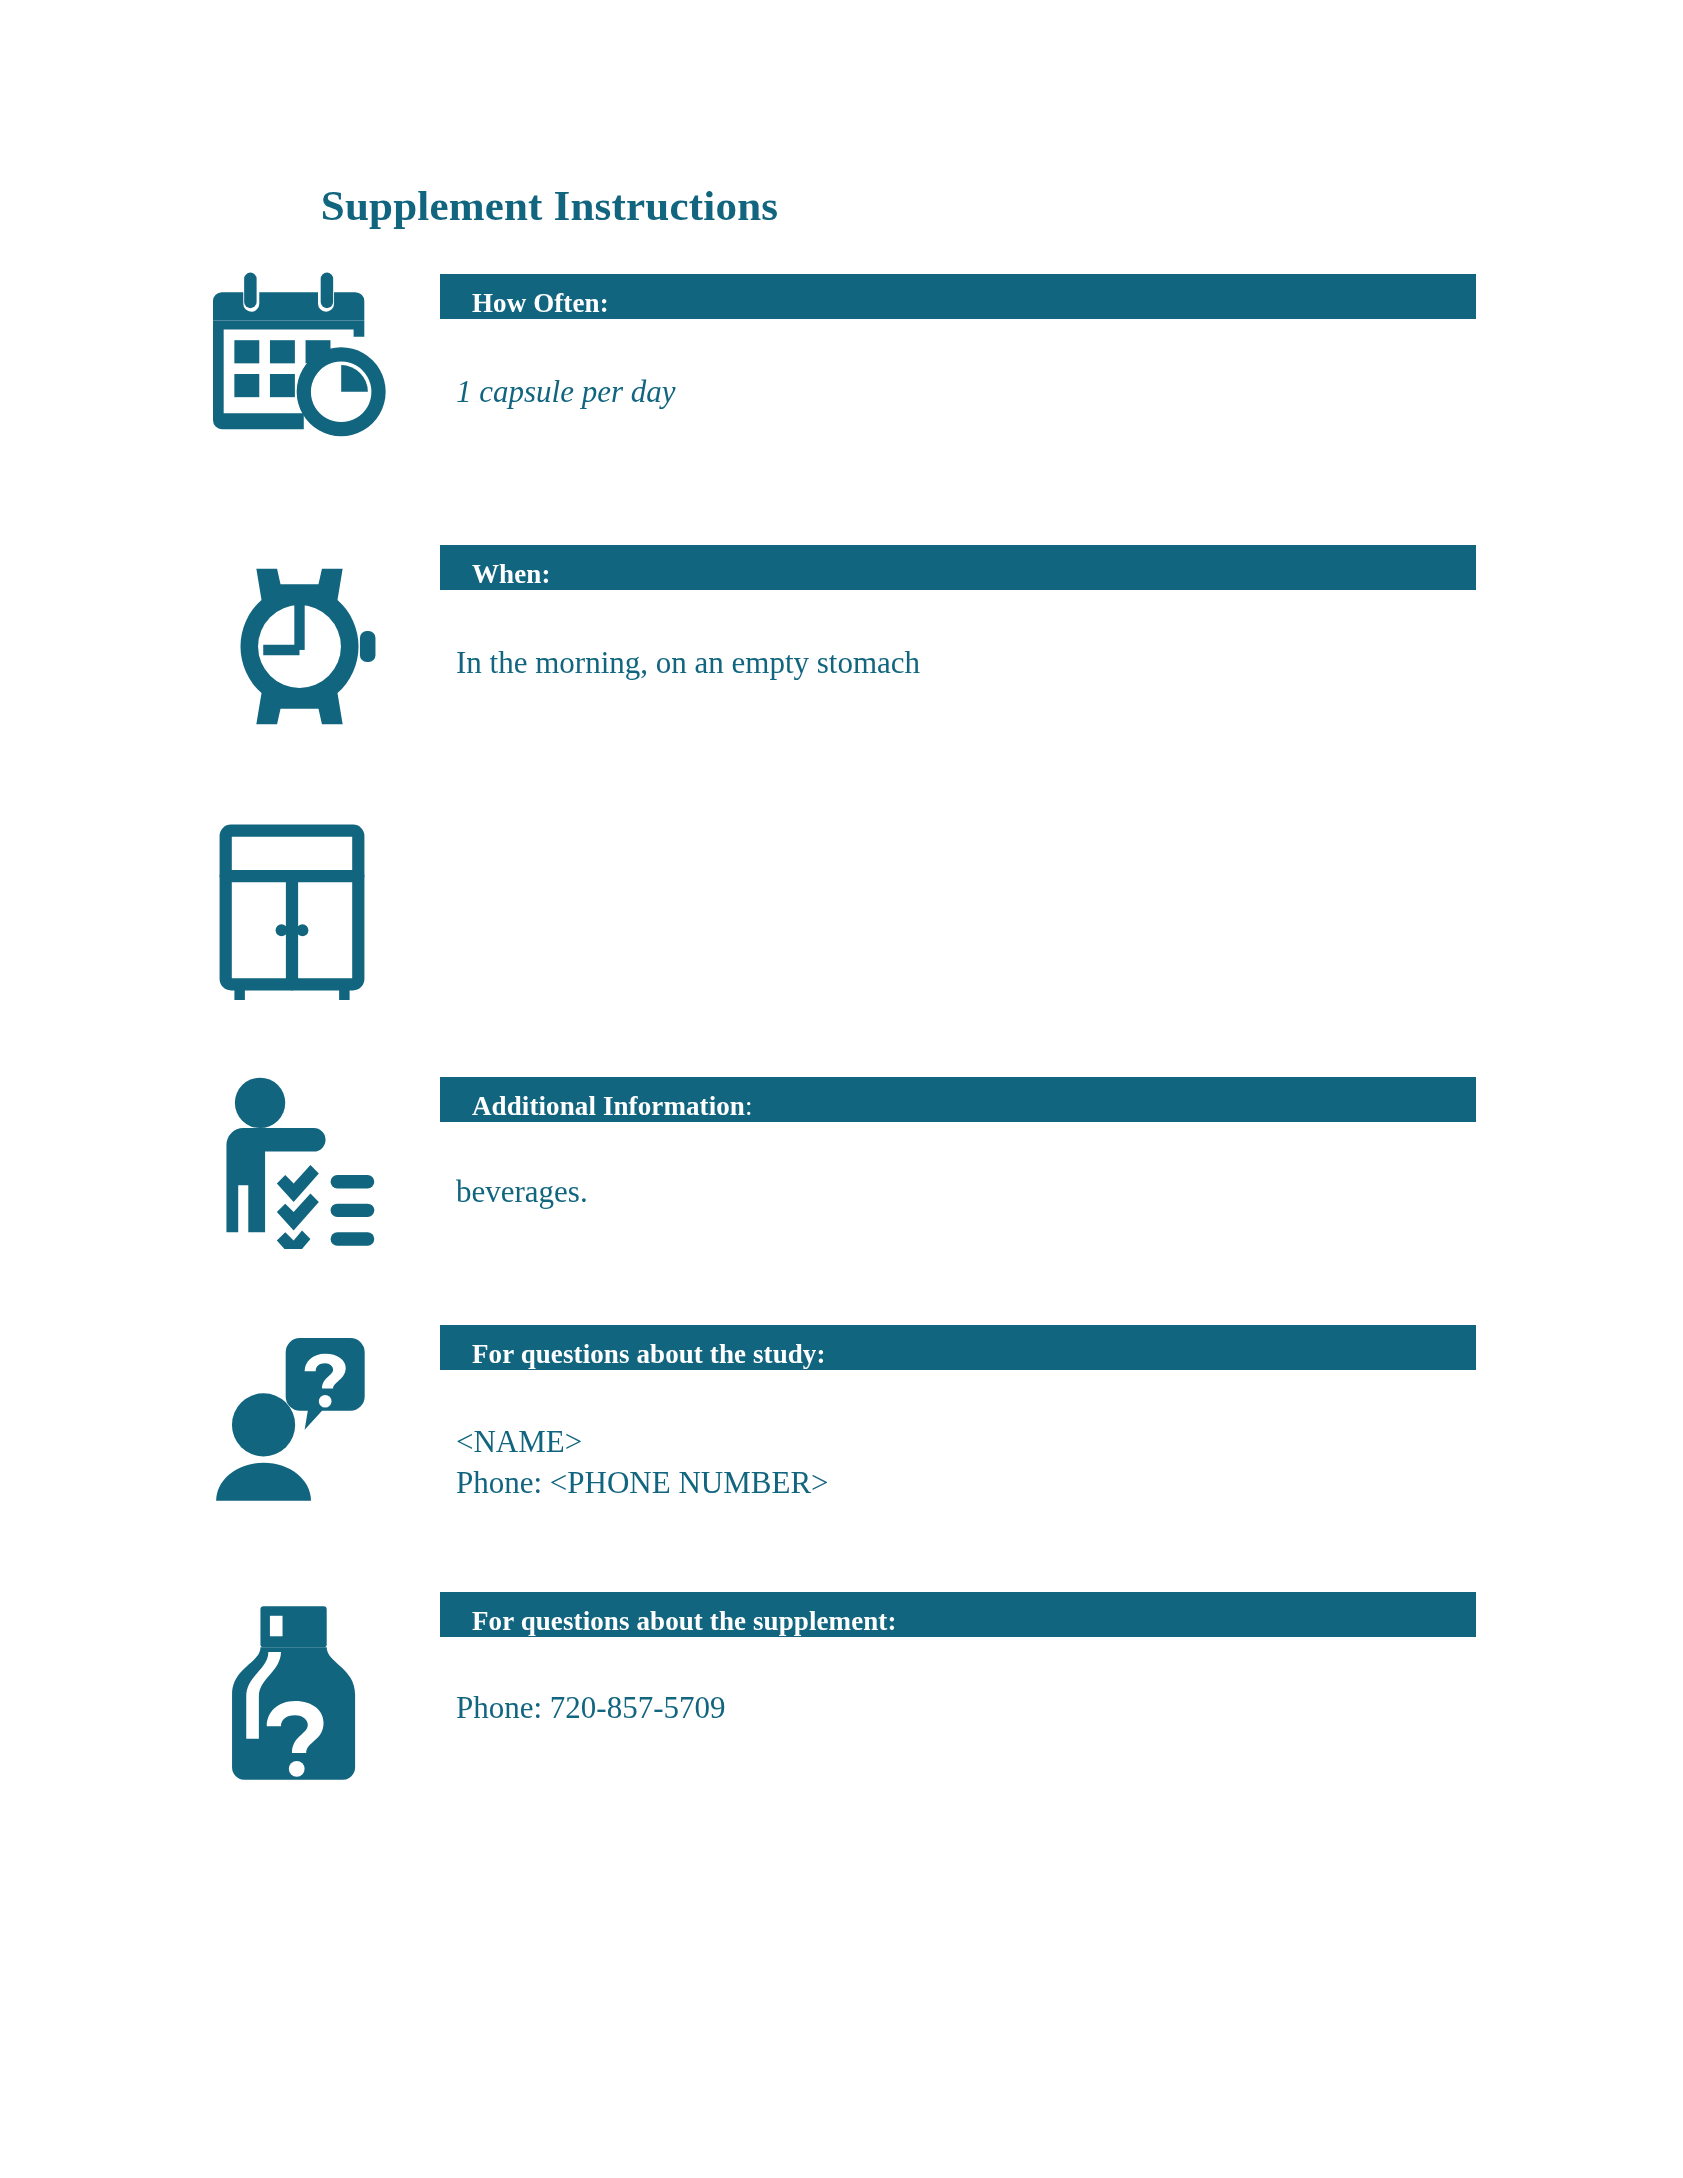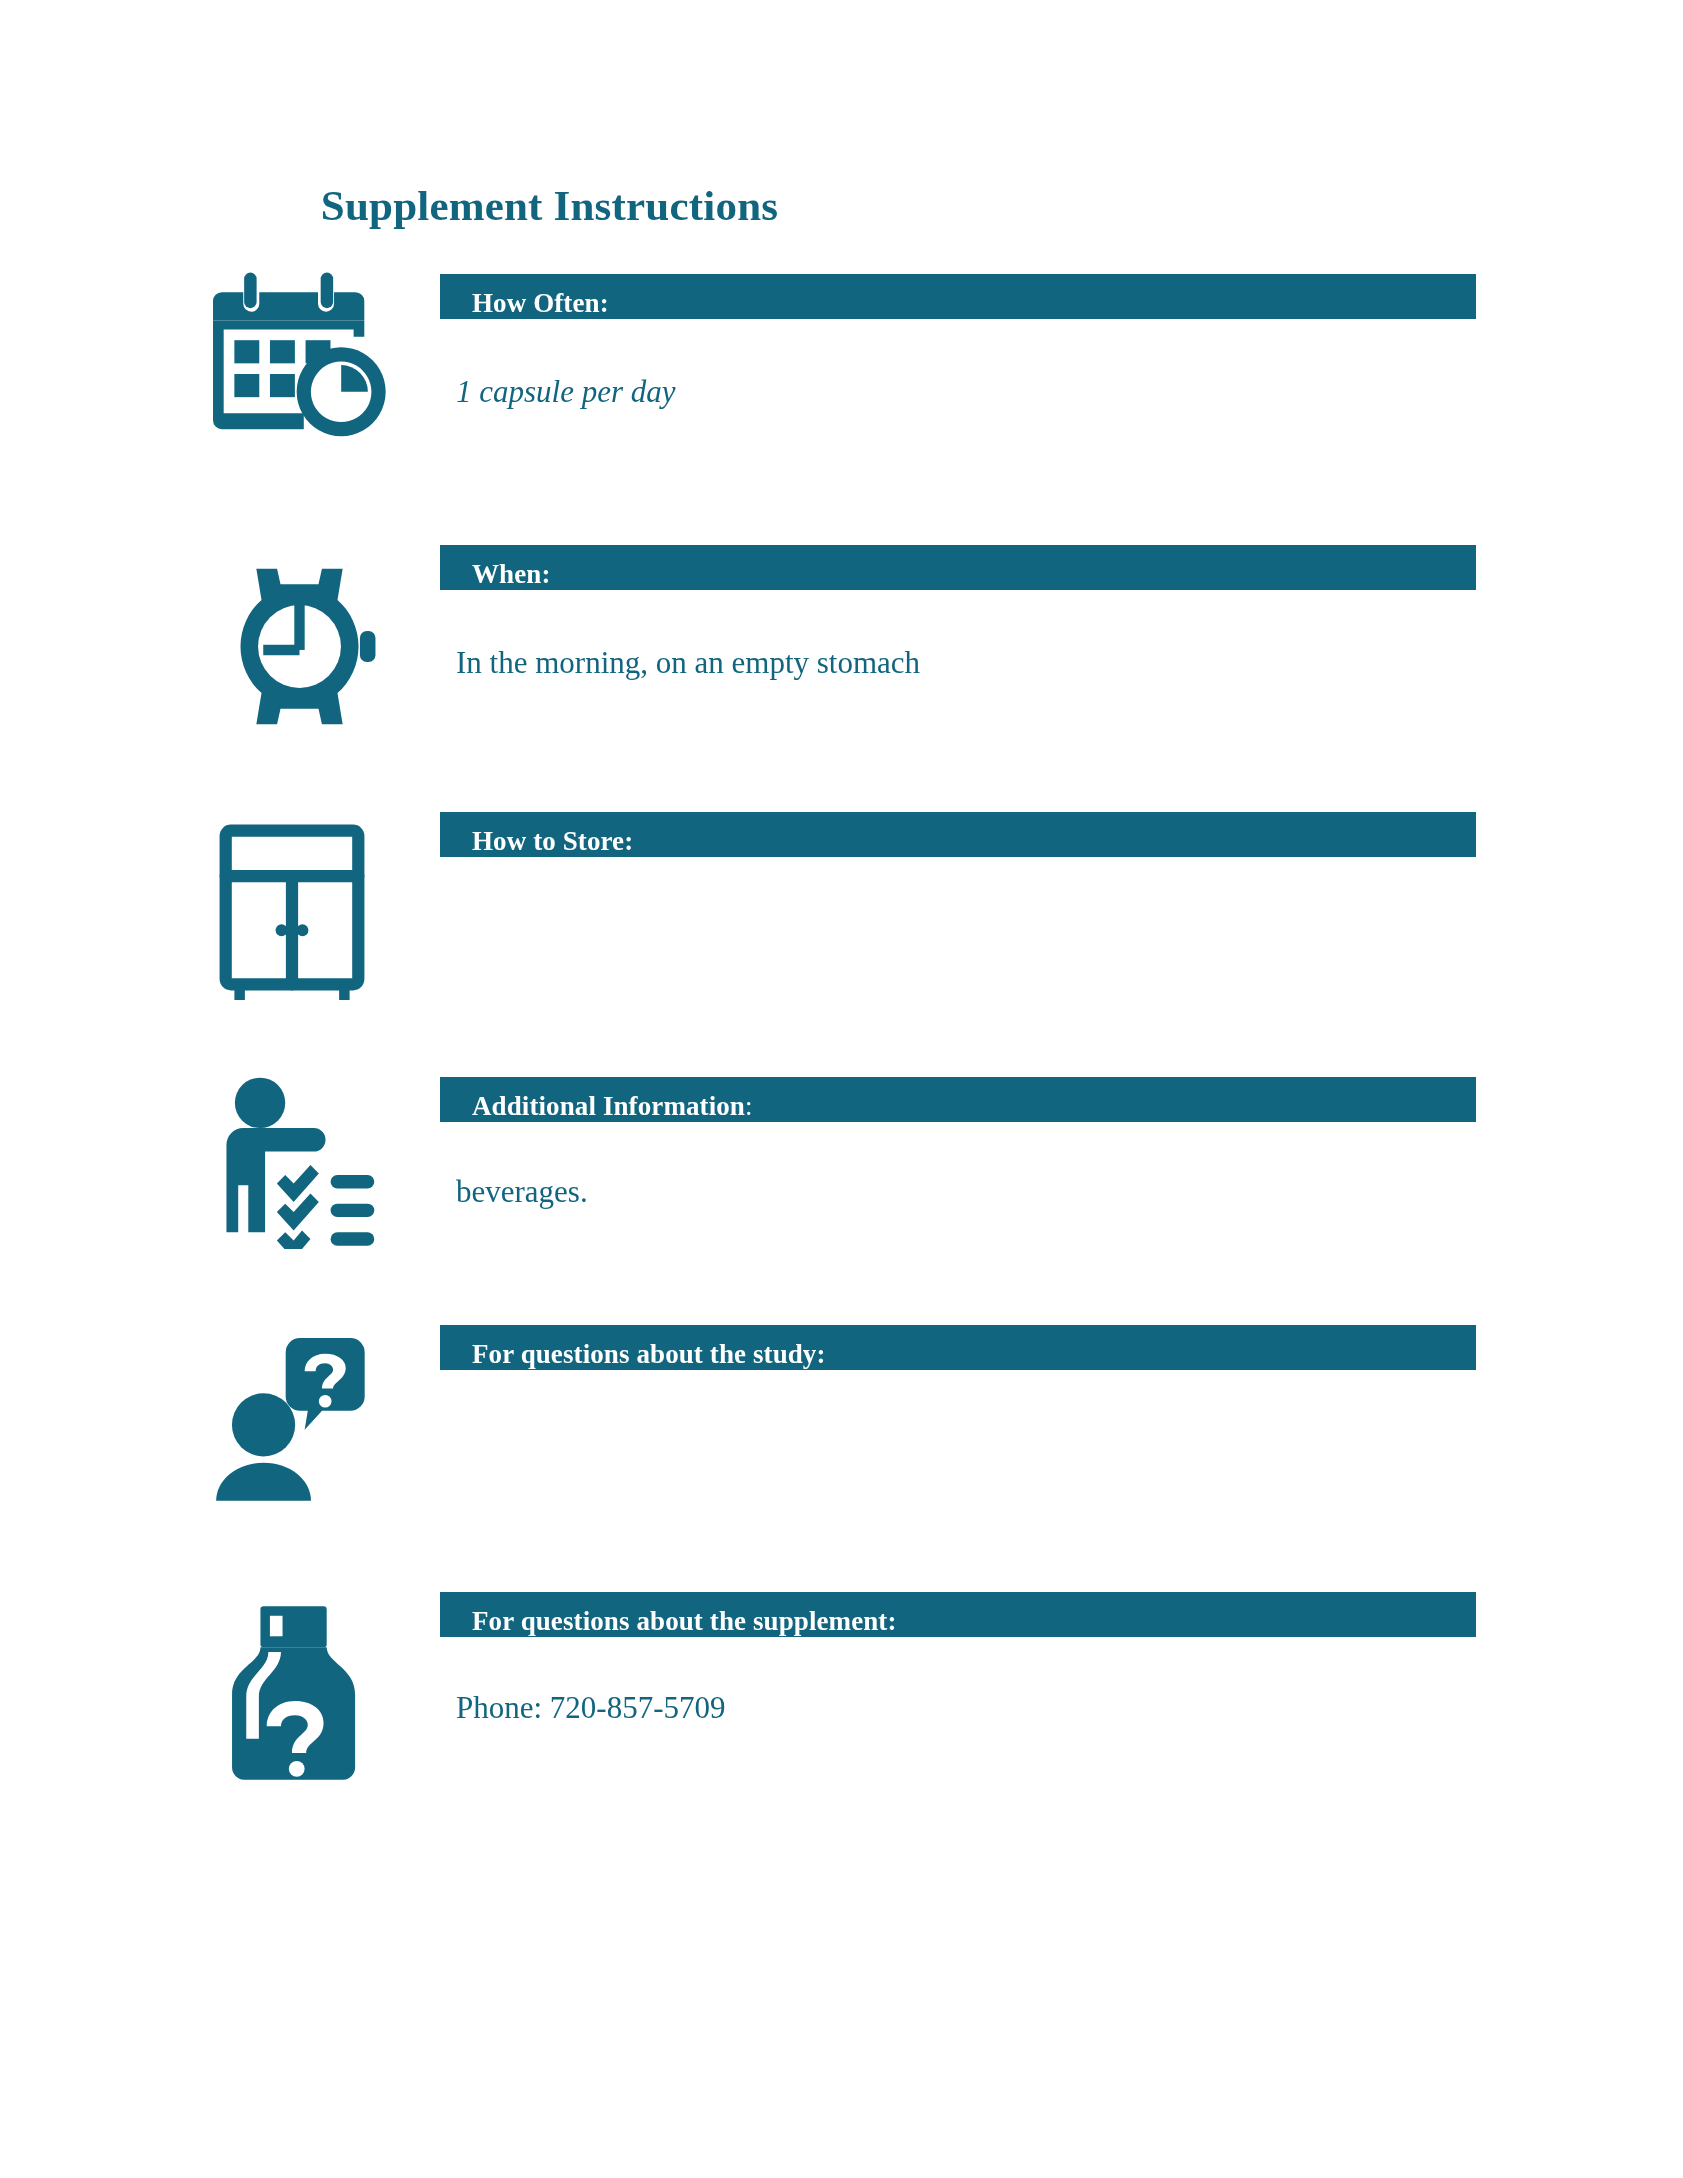--- a/index.html
+++ b/index.html
@@ -177,23 +177,20 @@
         </g>
         <g fill="#11657f">
           <circle cx="39" cy="62" r="3.4"></circle>
           <circle cx="51" cy="62" r="3.4"></circle>
           <rect x="12" y="93" width="6" height="9"></rect>
           <rect x="72" y="93" width="6" height="9"></rect>
         </g>
       </svg>
     </div>
     <div class="content-cell">
-      <div class="bar">
-        <span class="bar-label">How to Store:</span>
-      </div>
     </div>
   </div>
 
   <div class="row" style="top:1077px;">
     <div class="icon-cell" style="top:-1px;">
       <svg width="168" height="173" viewBox="0 0 100 103" aria-hidden="true">
         <g fill="#11657f">
           <circle cx="28" cy="16" r="15"></circle>
           <path d="M8 41 a10 10 0 0 1 10 -10 h42 a7 7 0 0 1 0 14 h-29 v48 h-10 v-28 h-6 v28 h-7 z"></path>
           <path d="M38 64 l5 -5 l5 5 l10 -11 l5 5 l-15 17 z"></path>
@@ -224,20 +221,24 @@
           <circle cx="71" cy="43" r="4" fill="#ffffff"></circle>
           <circle cx="32" cy="58" r="20"></circle>
           <path d="M32 82 c-17 0 -30 11 -30 24 h60 c0 -13 -13 -24 -30 -24 z"></path>
         </g>
       </svg>
     </div>
     <div class="content-cell">
       <div class="bar">
         <span class="bar-label">For questions about the study:</span>
       </div>
+      <div class="body-text" style="padding-top:52px;">
+        <span class="line">&lt;NAME&gt;</span>
+        <span class="line">Phone: &lt;PHONE NUMBER&gt;</span>
+      </div>
     </div>
   </div>
 
   <div class="row" style="top:1592px;">
     <div class="icon-cell" style="top:8px;">
       <svg width="158" height="183" viewBox="0 0 100 116" aria-hidden="true">
         <g fill="#11657f">
           <rect x="30" y="4" width="42" height="26" rx="2"></rect>
           <rect x="36" y="10" width="8" height="13" fill="#ffffff"></rect>
           <path d="M30 30 h42 c0 10 18 13 18 30 v46 a8 8 0 0 1 -8 8 H20 a8 8 0 0 1 -8 -8 V60 c0 -17 18 -20 18 -30 z"></path>

